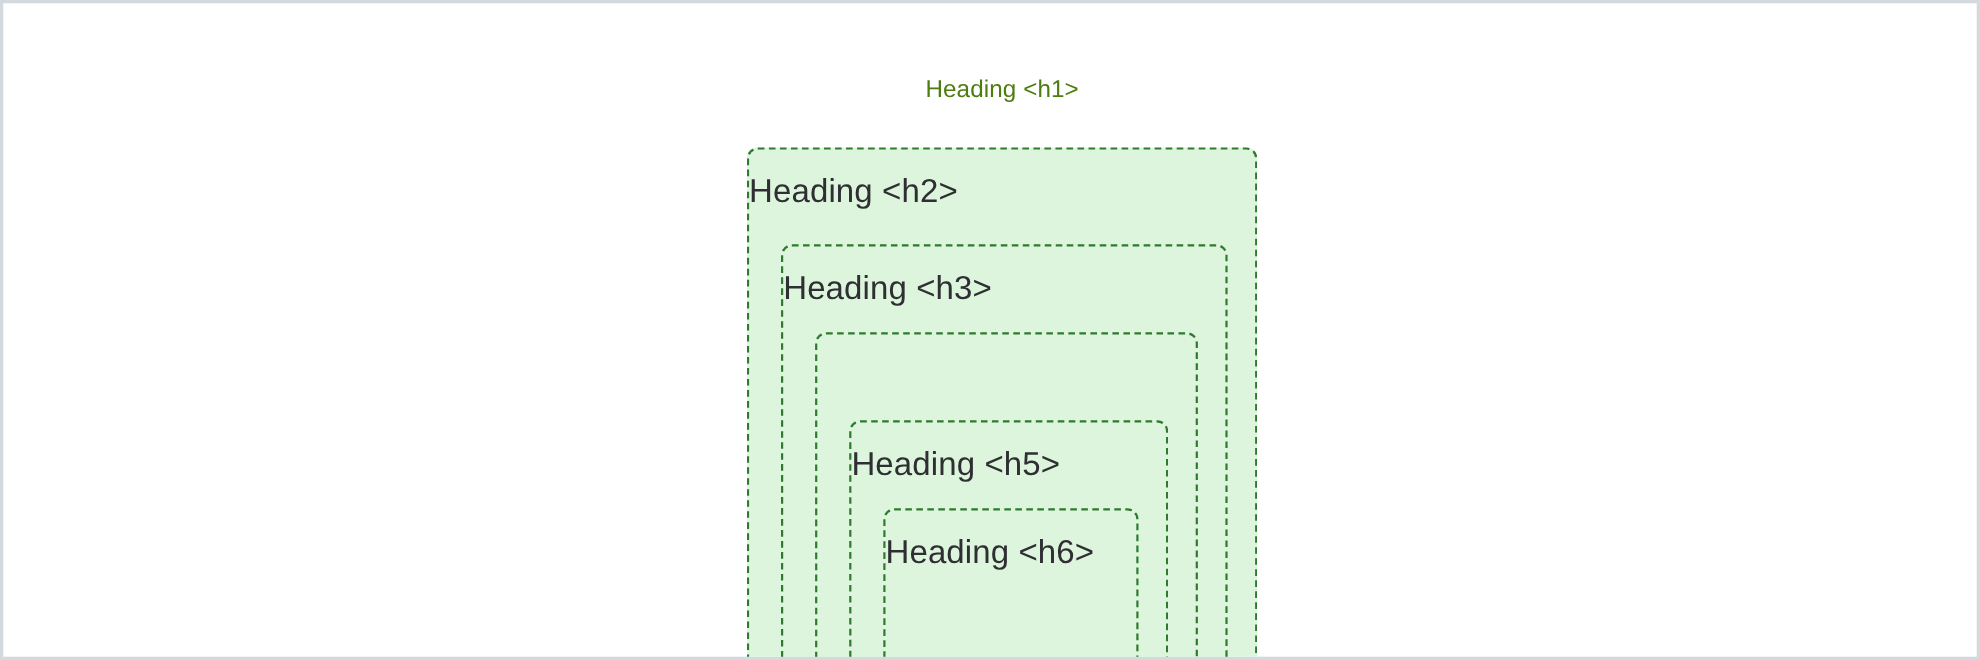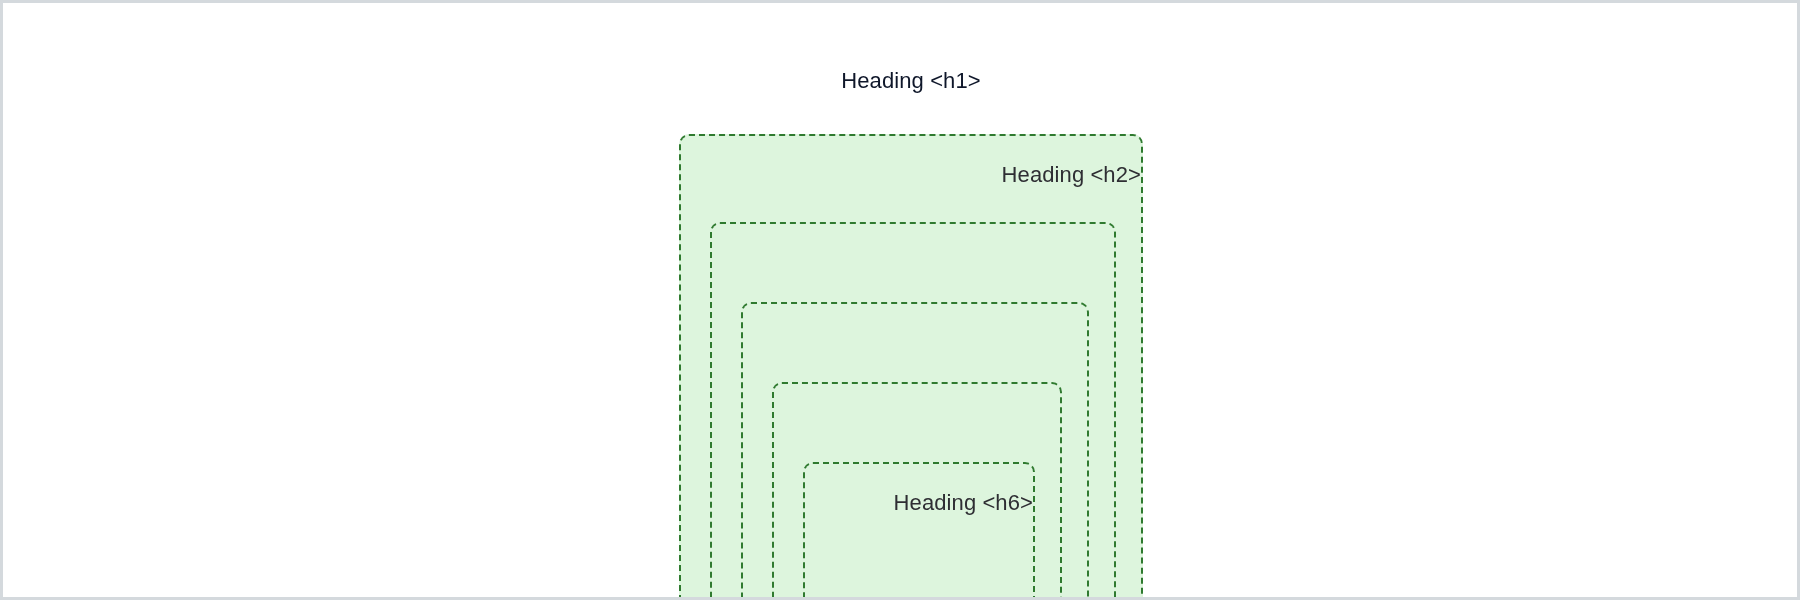--- a/index.html
+++ b/index.html
@@ -29,39 +29,39 @@
   }
 
   .h1-label {
     position: absolute;
     top: 64px;
     left: 0;
     width: 464px;
     text-align: center;
     font-size: 22px;
     line-height: 28px;
-    color: #0f172a;
+    color: #4d7c0f;
     letter-spacing: 0.1px;
     white-space: nowrap;
   }
 
   
   .hbox {
     position: absolute;
     box-sizing: border-box;
     background: #ddf5dd;
     border: 2px dashed #2f7a2f;
     border-radius: 10px;
     padding-top: 22px;
   }
   .hbox > .hlabel {
     display: block;
     width: 100%;
-    text-align: right;
-    font-size: 22px;
+    text-align: left;
+    font-size: 30px;
     line-height: 34px;
     color: #2e2e33;
     letter-spacing: 0.1px;
     white-space: nowrap;
   }
 
   
   #box-h2 { left: 0px;   top: 131px; width: 464px; height: 600px; }
   #box-h3 { left: 29px;  top: 86px;  width: 406px; height: 600px; }
   #box-h4 { left: 29px;  top: 78px;  width: 348px; height: 600px; }
@@ -77,24 +77,26 @@
 <div id="page">
 
   <div id="stack">
 
     <div class="h1-label">Heading &lt;h1&gt;</div>
 
     <div class="hbox" id="box-h2">
       <span class="hlabel">Heading &lt;h2&gt;</span>
 
       <div class="hbox" id="box-h3">
+        <span class="hlabel">Heading &lt;h3&gt;</span>
 
         <div class="hbox" id="box-h4">
 
           <div class="hbox" id="box-h5">
+            <span class="hlabel">Heading &lt;h5&gt;</span>
 
             <div class="hbox" id="box-h6">
               <span class="hlabel">Heading &lt;h6&gt;</span>
             </div>
 
           </div>
         </div>
       </div>
     </div>
 

